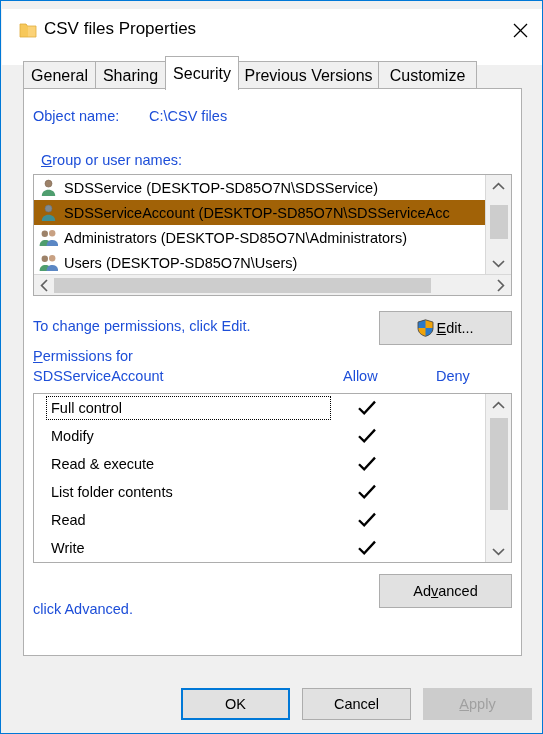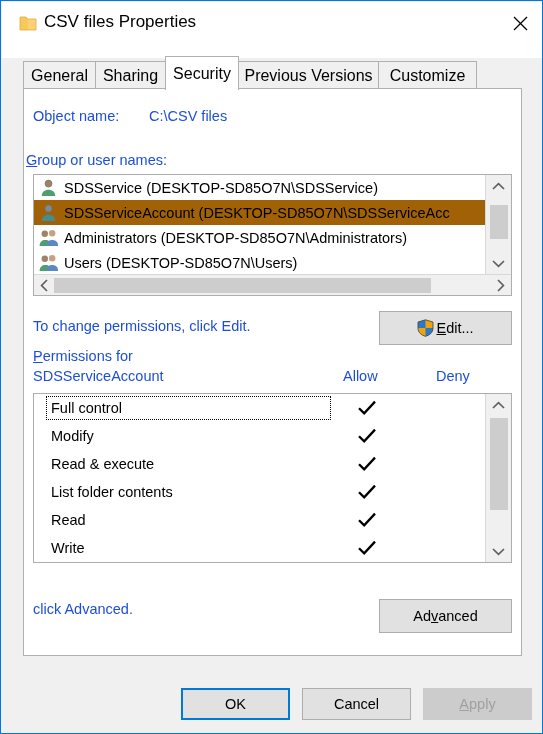--- a/index.html
+++ b/index.html
@@ -17,21 +17,21 @@
     box-sizing: border-box;
     border: 1px solid #0078d7;
     background: #f0f0f0;
     overflow: hidden;
     font-size: 14.5px;
     color: #000000;
   }
   
   #titlebar {
     position: absolute;
-    left: 1px; top: 1px;
+    left: 1px; top: 8px;
     width: 541px; height: 56px;
     background: #ffffff;
   }
   #title-folder-icon {
     position: absolute;
     left: 17px; top: 13px;
     width: 18px; height: 17px;
   }
   #title-text {
     position: absolute;
@@ -293,21 +293,21 @@
     <div class="tab" style="left:355px;width:99px;">
         <span>Customize</span>
       </div>
   </div>
 
   <div id="tabpanel"></div>
 
   <span class="lbl" style="left:32px; top:107px;">Object name:</span>
   <span class="lbl" style="left:148px; top:107px;">C:\CSV files</span>
 
-  <span class="lbl" style="left:25px; top:151px;text-align:center;"><span class="acc">G</span><span>roup or user names:</span></span>
+  <span class="lbl" style="left:40px; top:151px;text-align:center;"><span class="acc">G</span><span>roup or user names:</span></span>
 
   <div id="grouplist-frame">
 
     <div id="grouplist-items">
 
       <div class="group-row">
         <span class="usericon">
           <svg width="19" height="19" viewBox="0 0 19 19">
             <circle cx="9.5" cy="5.6" r="3.5" fill="#9d8269"></circle>
             <path d="M2.8 18 c0-4.2 3-6.3 6.7-6.3 s6.7 2.1 6.7 6.3 z" fill="#4f9e6f"></path>
@@ -472,21 +472,21 @@
       <div class="sb-thumb" style="left:4px; top:24px; width:18px; height:92px;"></div>
       <div class="sb-arrow" style="bottom:0px;">
         <svg class="chev" width="13" height="9" viewBox="0 0 13 9">
             <polyline points="1,2 6.5,7.4 12,2" fill="none" stroke="#606060" stroke-width="1.7"></polyline>
           </svg>
       </div>
     </div>
   </div>
 
   <span class="lbl" style="left:32px; top:600px;">click Advanced.</span>
-  <div class="btn" style="left:378px; top:573px; width:133px; height:34px;margin-top:25px;">
+  <div class="btn" style="left:378px; top:573px; width:133px; height:34px;">
     <span><span>Ad</span><span class="acc">v</span><span>anced</span></span>
   </div>
 
   <div class="btn default" style="left:180px; top:687px; width:109px; height:32px;">
     <span>OK</span>
   </div>
   <div class="btn" style="left:301px; top:687px; width:109px; height:32px;">
     <span>Cancel</span>
   </div>
   <div class="btn disabled" style="left:422px; top:687px; width:109px; height:32px;">

